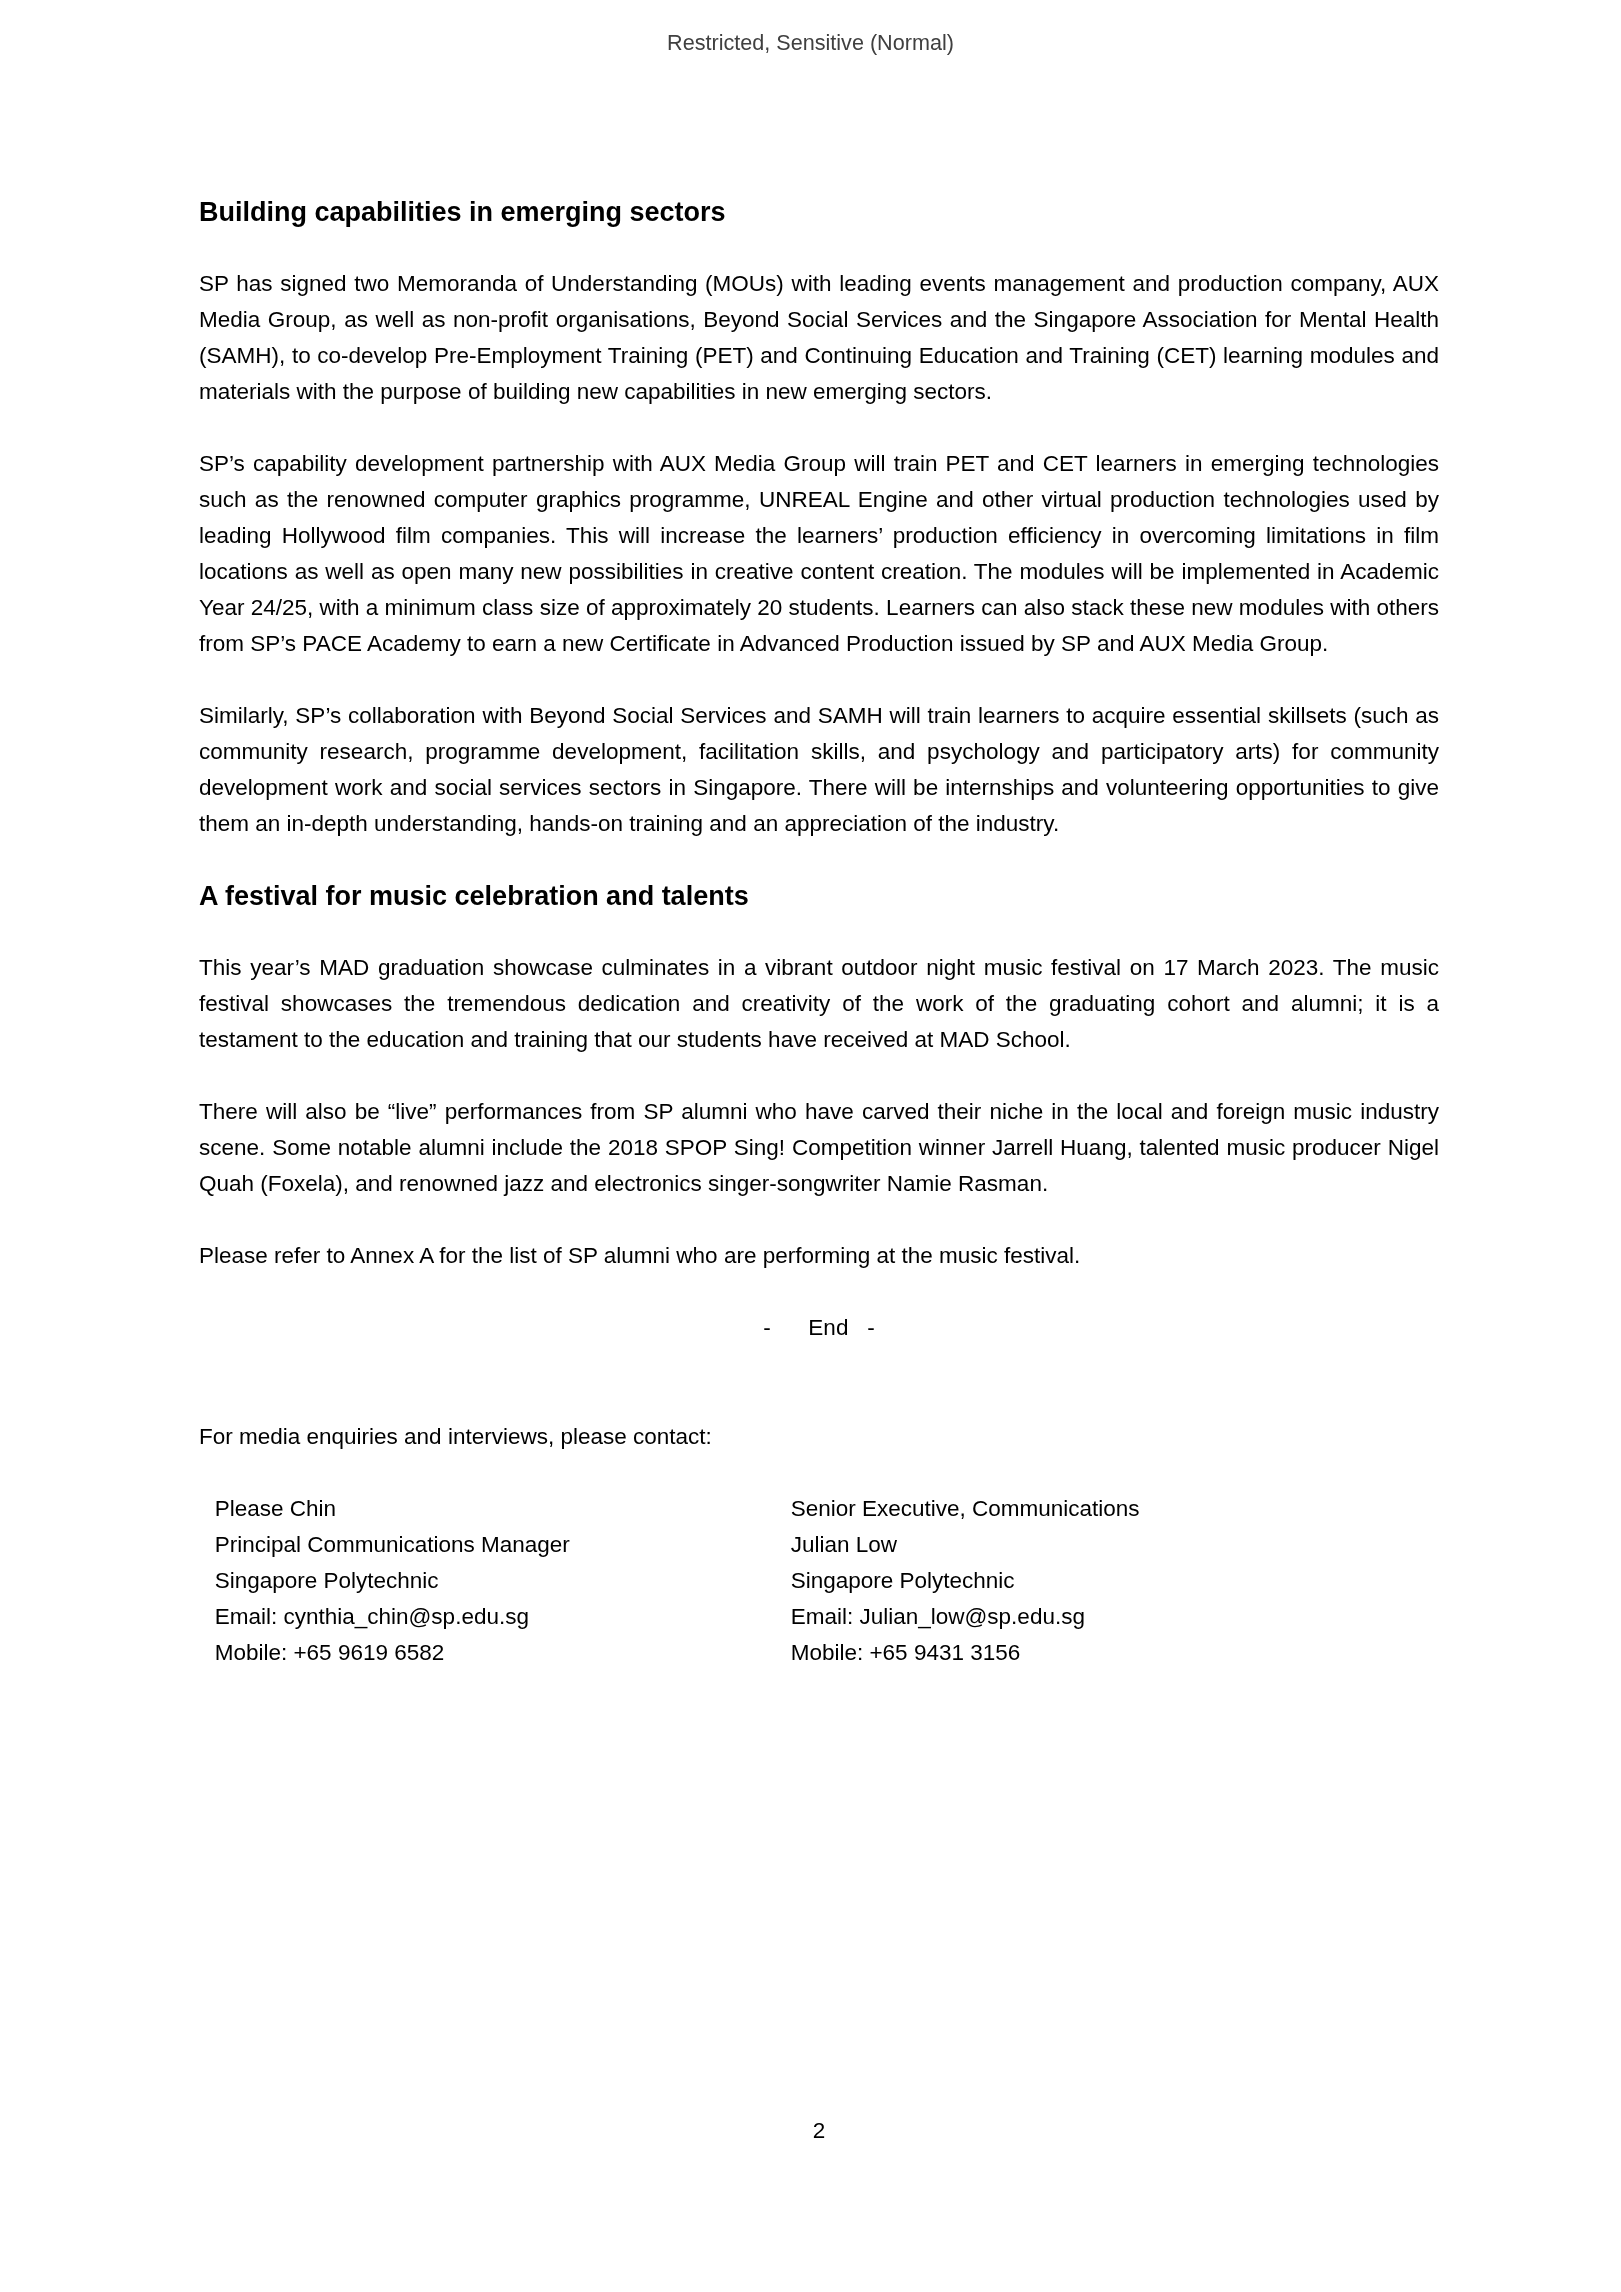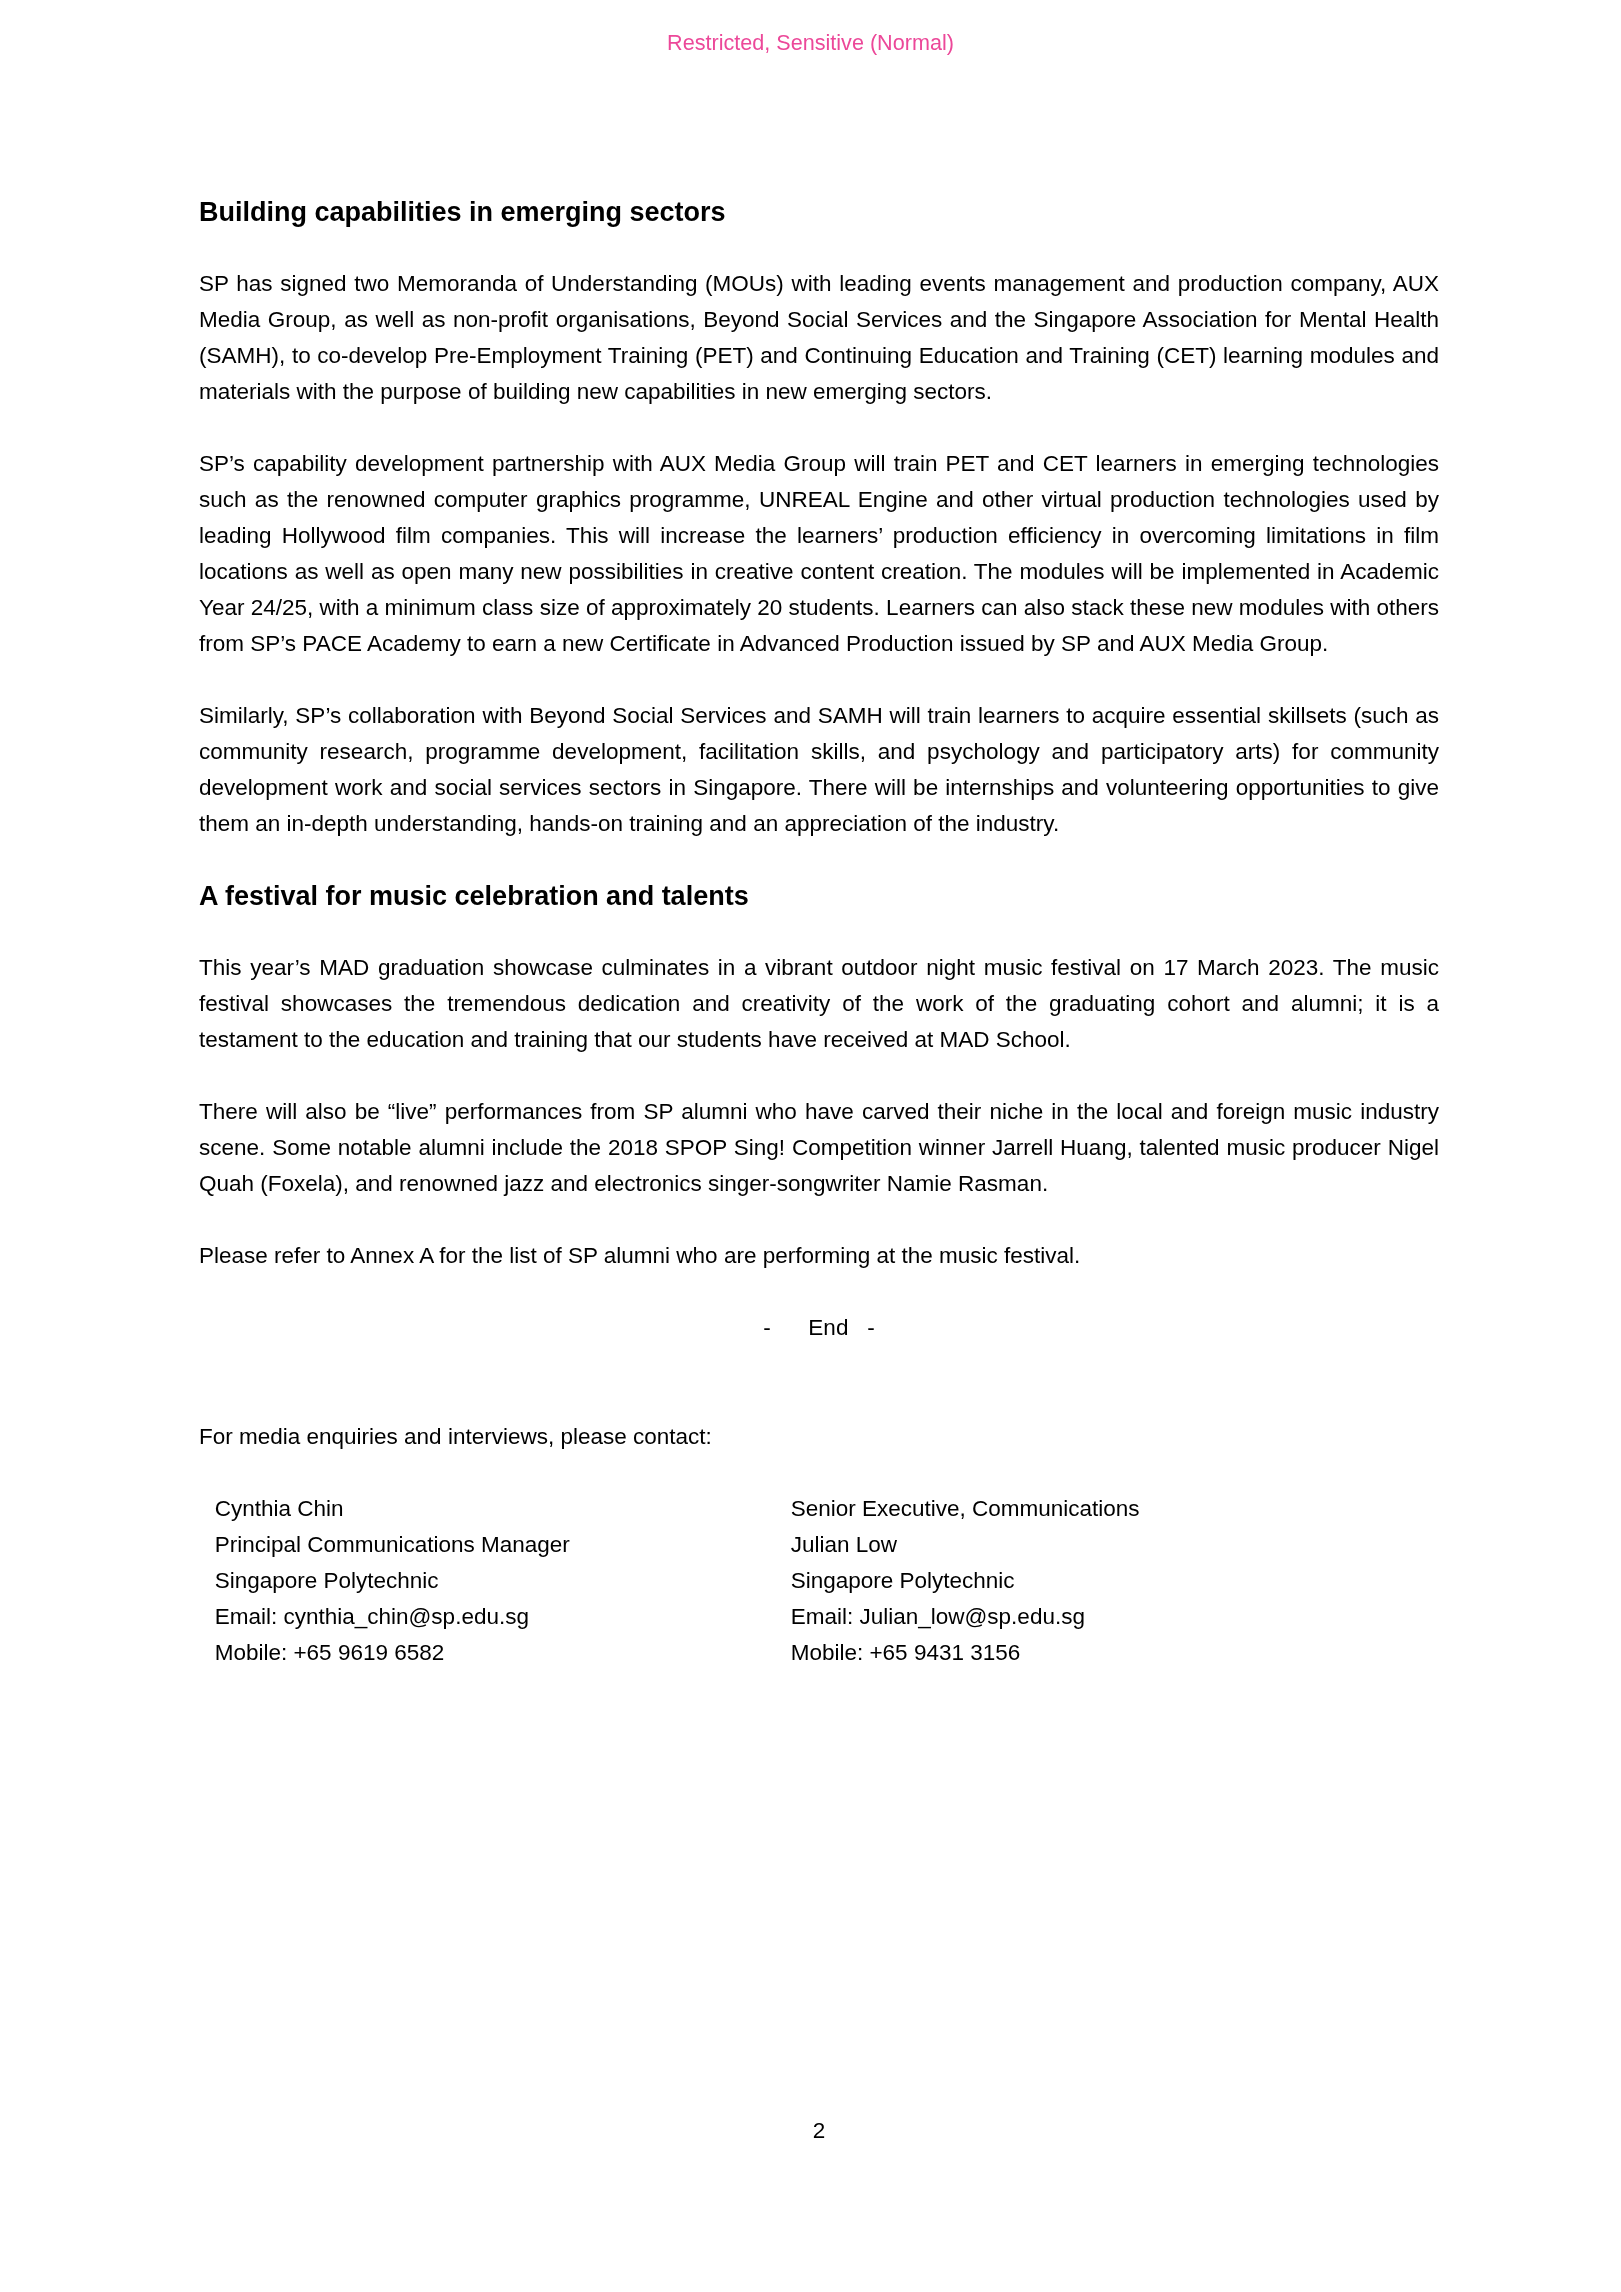--- a/index.html
+++ b/index.html
@@ -22,21 +22,21 @@
     background: #ffffff;
   }
   .doc-header {
     position: absolute;
     top: 29px;
     left: 0;
     width: 100%;
     text-align: center;
     font-size: 21.6px;
     line-height: 27.4px;
-    color: #ec4899;
+    color: #404040;
   }
   .content {
     position: absolute;
     left: 199px;
     top: 194px;
     width: 1240px;
     font-size: 22.5px;
     line-height: 36px;
   }
   .para {
@@ -112,21 +112,21 @@
 
     <p class="para no-justify">Please refer to Annex A for the list of SP alumni who are performing at the music festival.</p>
 
     <div class="end-marker">-      End   -</div>
 
     <p class="para no-justify">For media enquiries and interviews, please contact:</p>
 
     <div class="contacts">
 
       <div class="contact-col">
-        <div class="contact-line">Cynthia Chin</div>
+        <div class="contact-line">Please Chin</div>
         <div class="contact-line">Principal Communications Manager</div>
         <div class="contact-line">Singapore Polytechnic</div>
         <div class="contact-line">Email: cynthia_chin@sp.edu.sg</div>
         <div class="contact-line">Mobile: +65 9619 6582</div>
       </div>
 
       <div class="contact-col second">
         <div class="contact-line">Senior Executive, Communications</div>
         <div class="contact-line">Julian Low</div>
         <div class="contact-line">Singapore Polytechnic</div>

